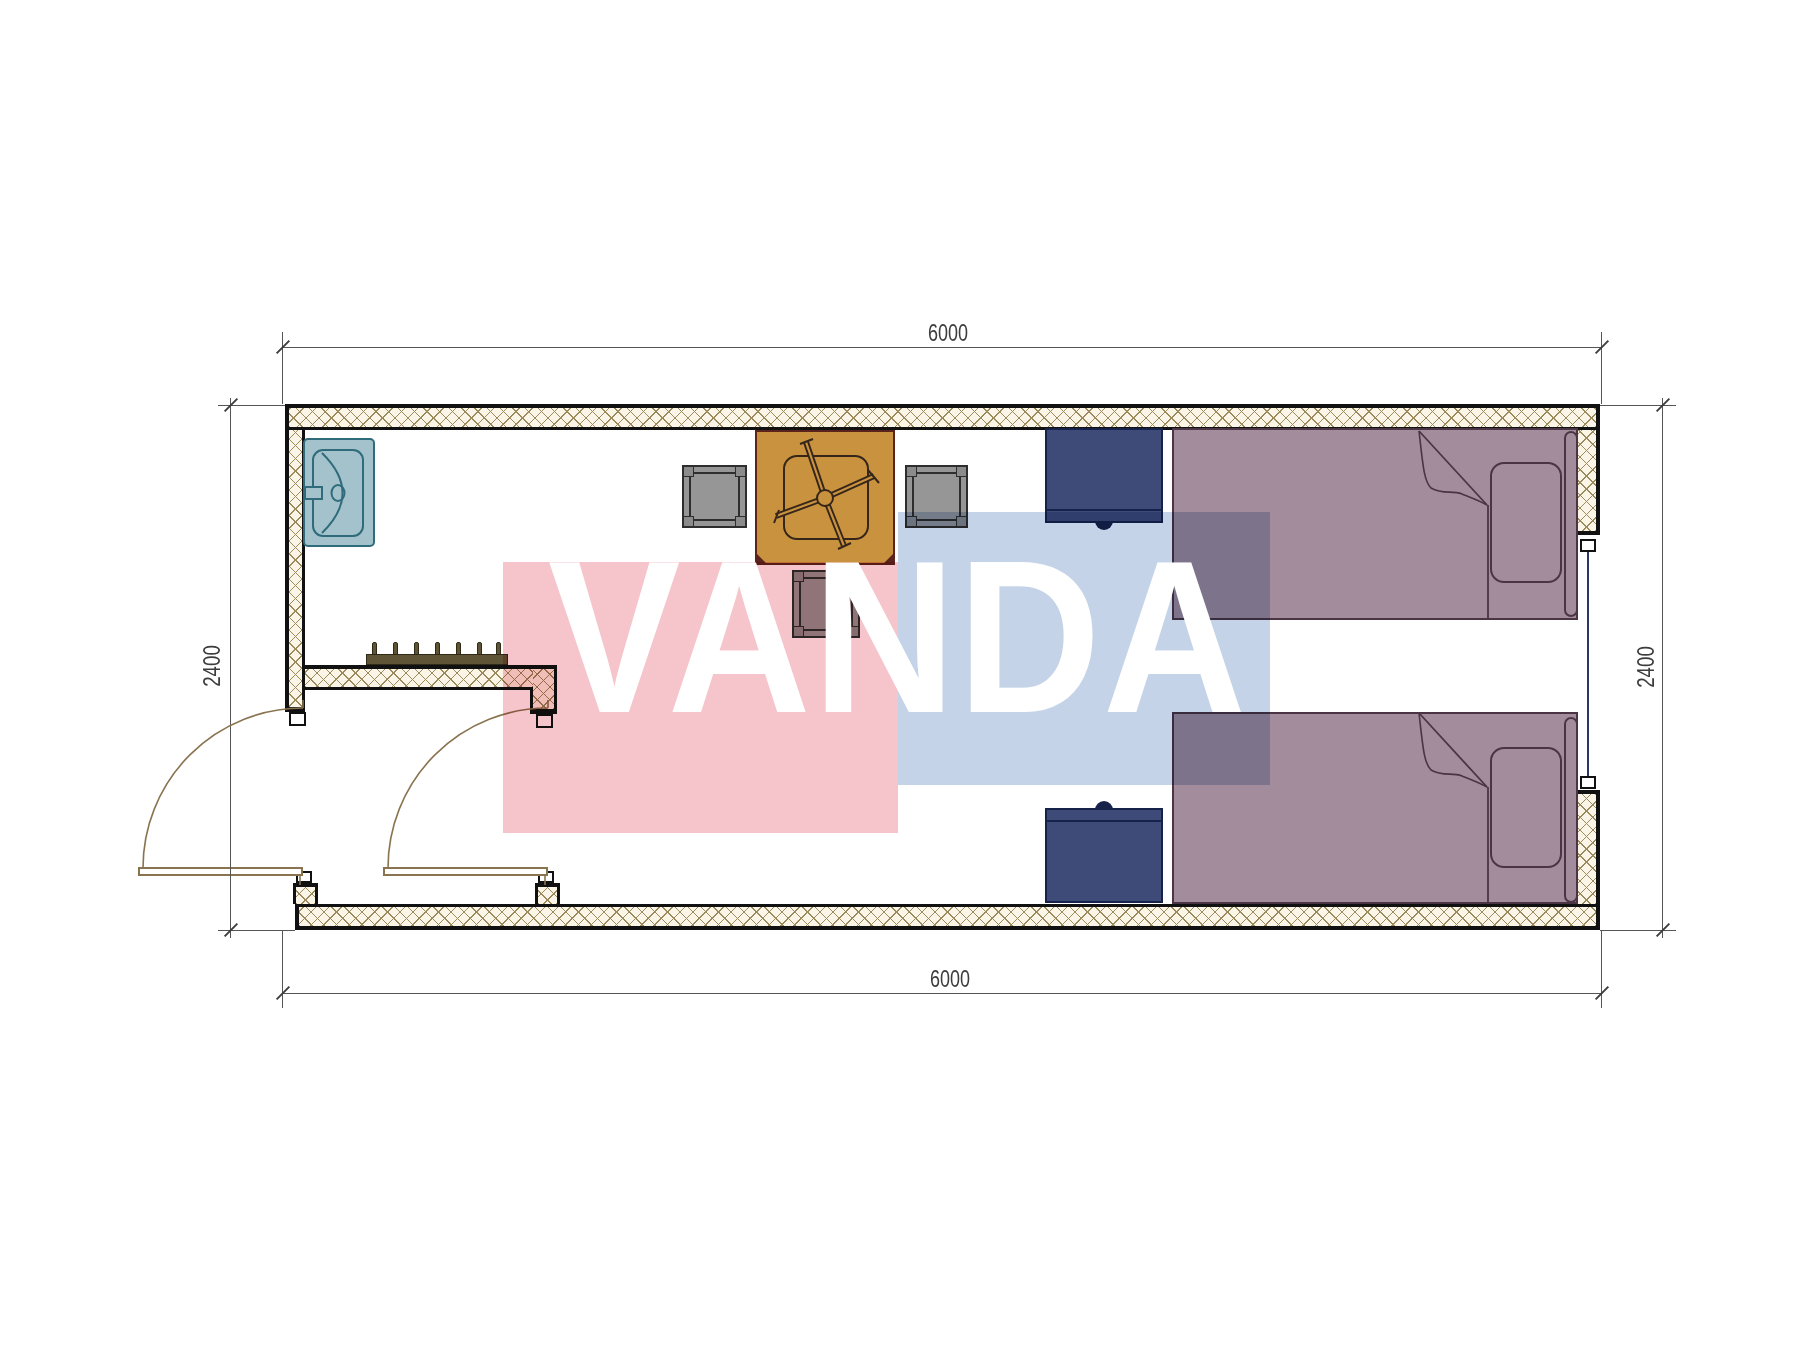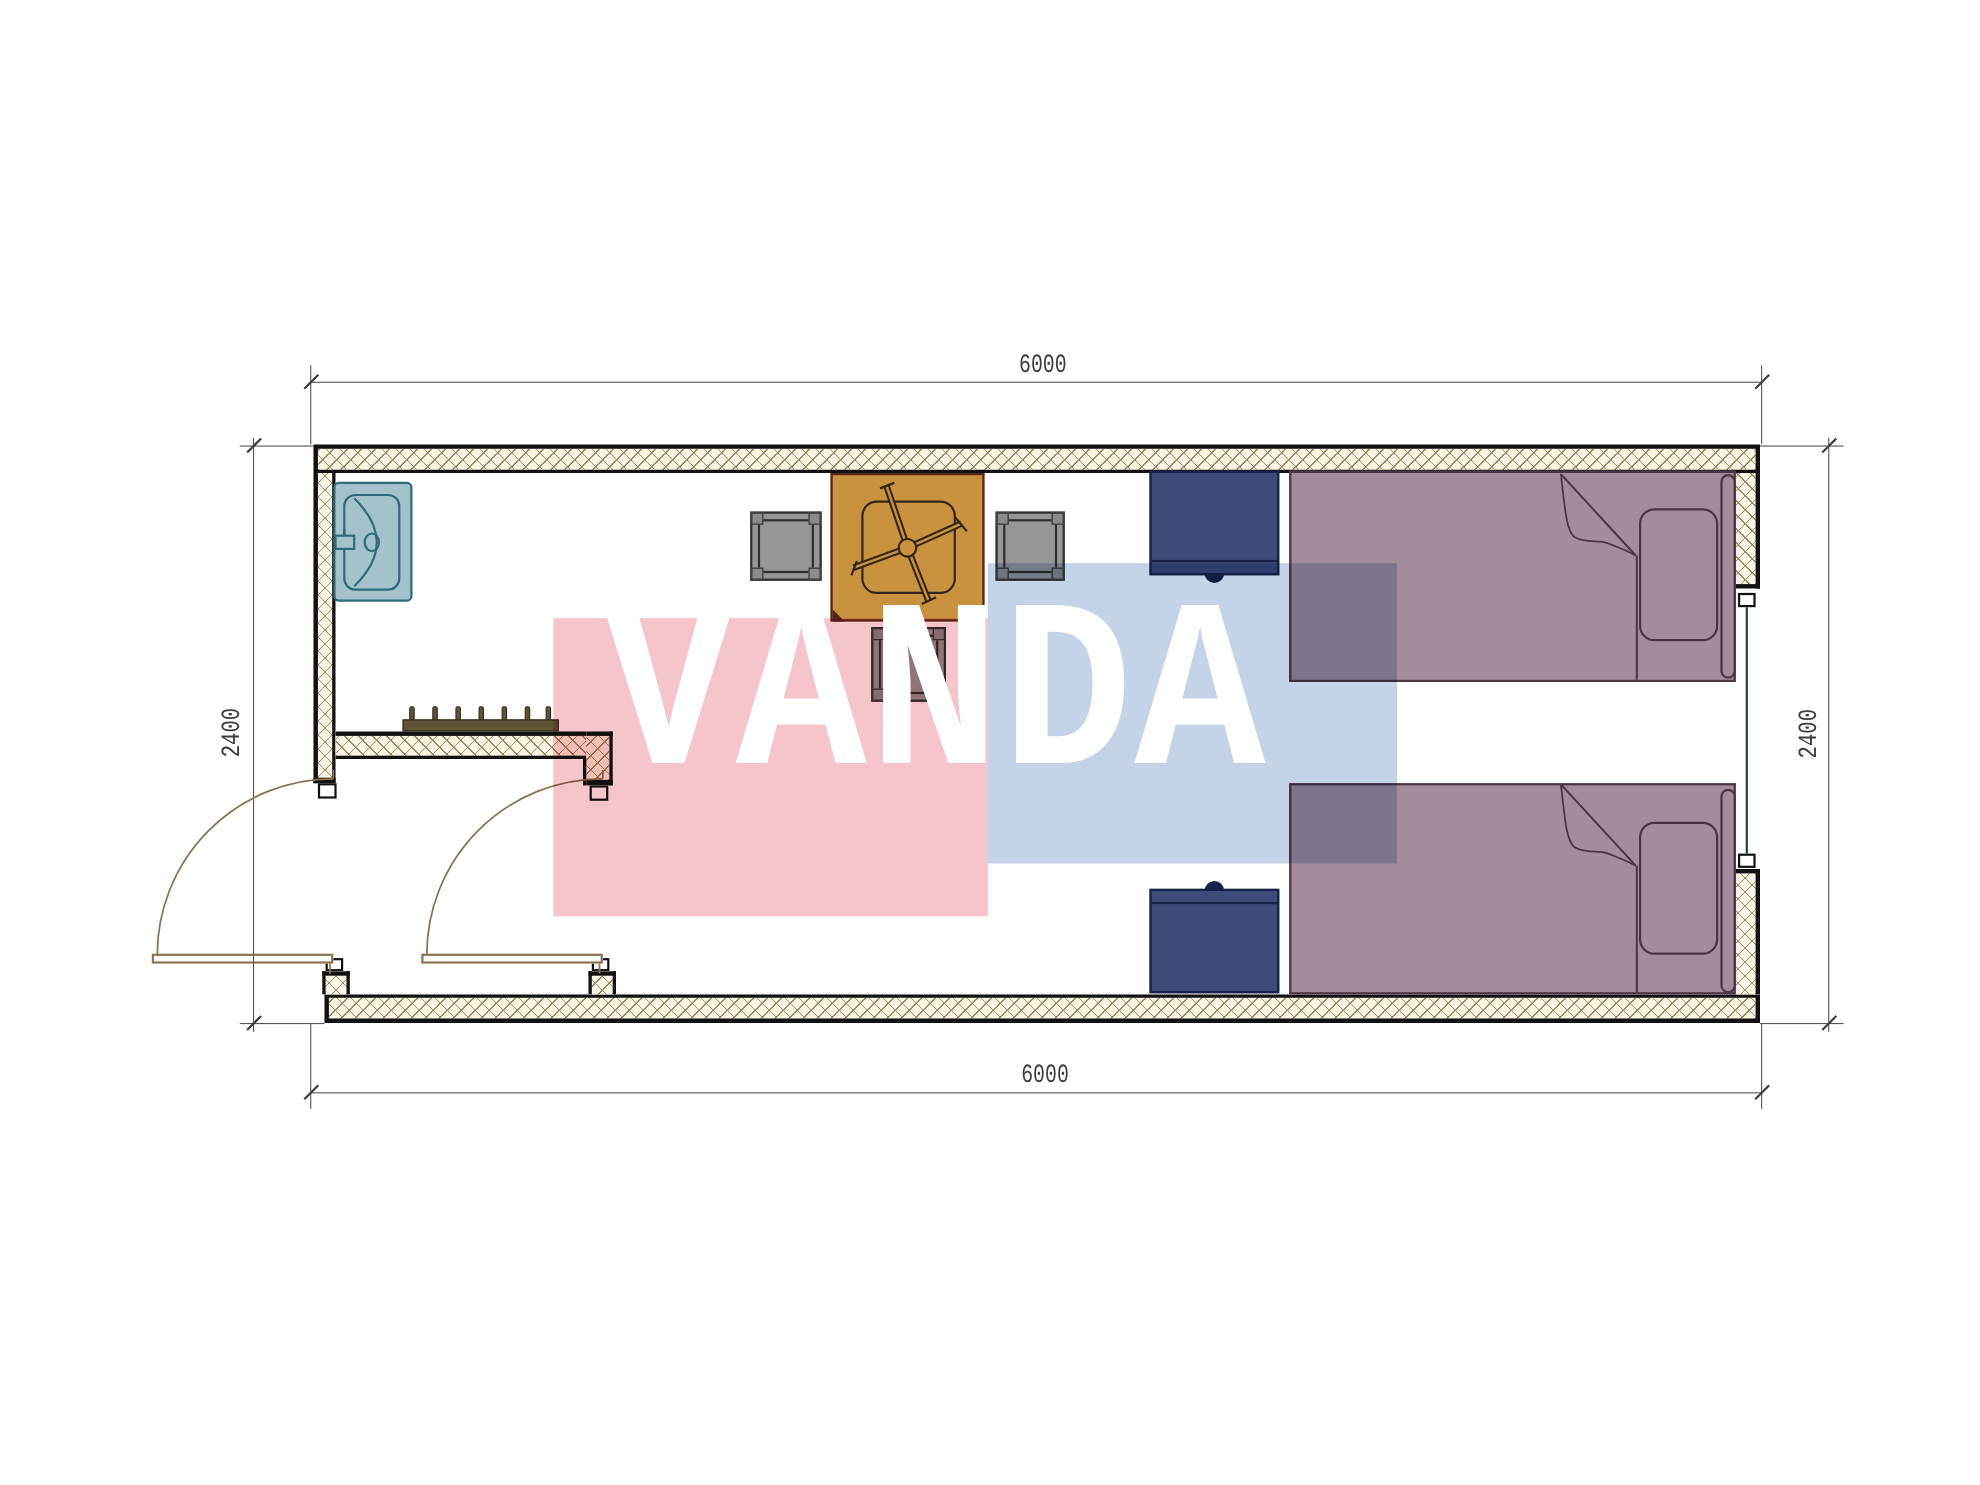--- a/index.html
+++ b/index.html
@@ -1,17 +1,17 @@
 <!DOCTYPE html>
 <html style="--paper: #ffffff; --wall-line: #111111; --hatch-bg: #faf5e6; --hatch-line: #9a8a5c; --dim-line: #555555; --dim-text: #3d3d3d; --door-line: #8a7450; --sink-fill: #a3c2cb; --sink-line: #2f6b7a; --table-fill: #c9923e; --table-line: #5a241c; --fan-line: #36261a; --stool-fill: #969696; --stool-line: #2e2e2e; --stool-corner: #8b8b8b; --nightstand-fill: #3e4b78; --nightstand-line: #16224a; --bed-fill: #a38c9b; --bed-line: #4b3545; --window-line: #2c3766; --rack-fill: #5f5536; --rack-line: #2f2a18; --watermark-pink: #f6c5cb; --watermark-blue: #c4d3e7; --watermark-text: #ffffff;"><head>
 <meta charset="utf-8">
 <style>
   html,body{margin:0;padding:0;background:#fff;}
   #canvas{position:relative;width:1800px;height:1350px;background:var(--paper,#fff);overflow:hidden;
-          font-family:Liberation Mono, monospace;}
+          font-family:Liberation Sans, sans-serif;}
   .abs{position:absolute;}
   
   .hatch{
     background-color:var(--hatch-bg);
     background-image:
       repeating-linear-gradient(45deg, var(--hatch-line) 0 1px, transparent 1px 9px),
       repeating-linear-gradient(-45deg, var(--hatch-line) 0 1px, transparent 1px 9px);
     box-sizing:border-box;
   }
   .wall{border:0 solid var(--wall-line);}

